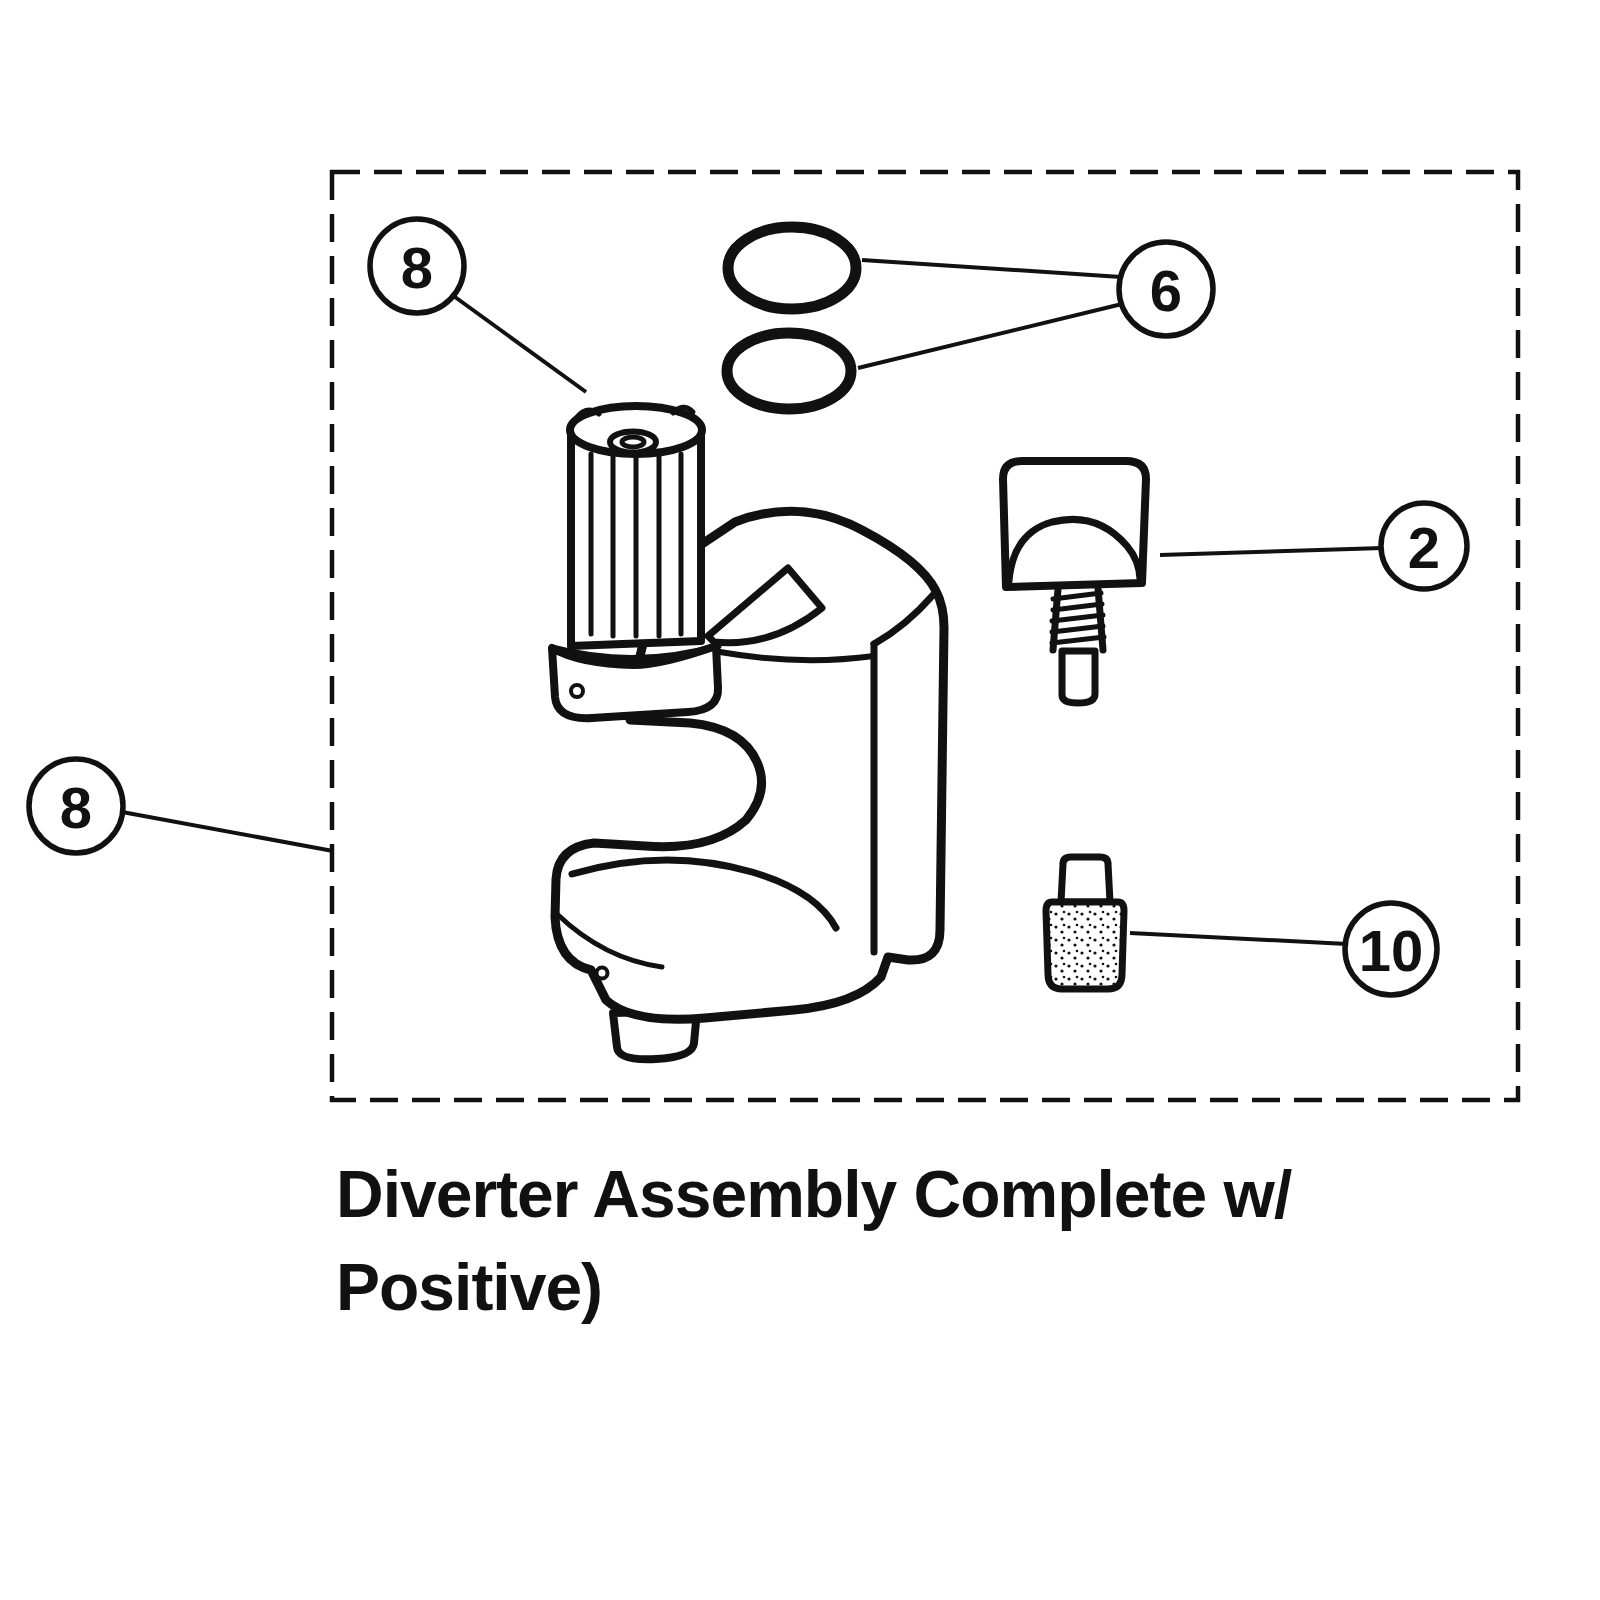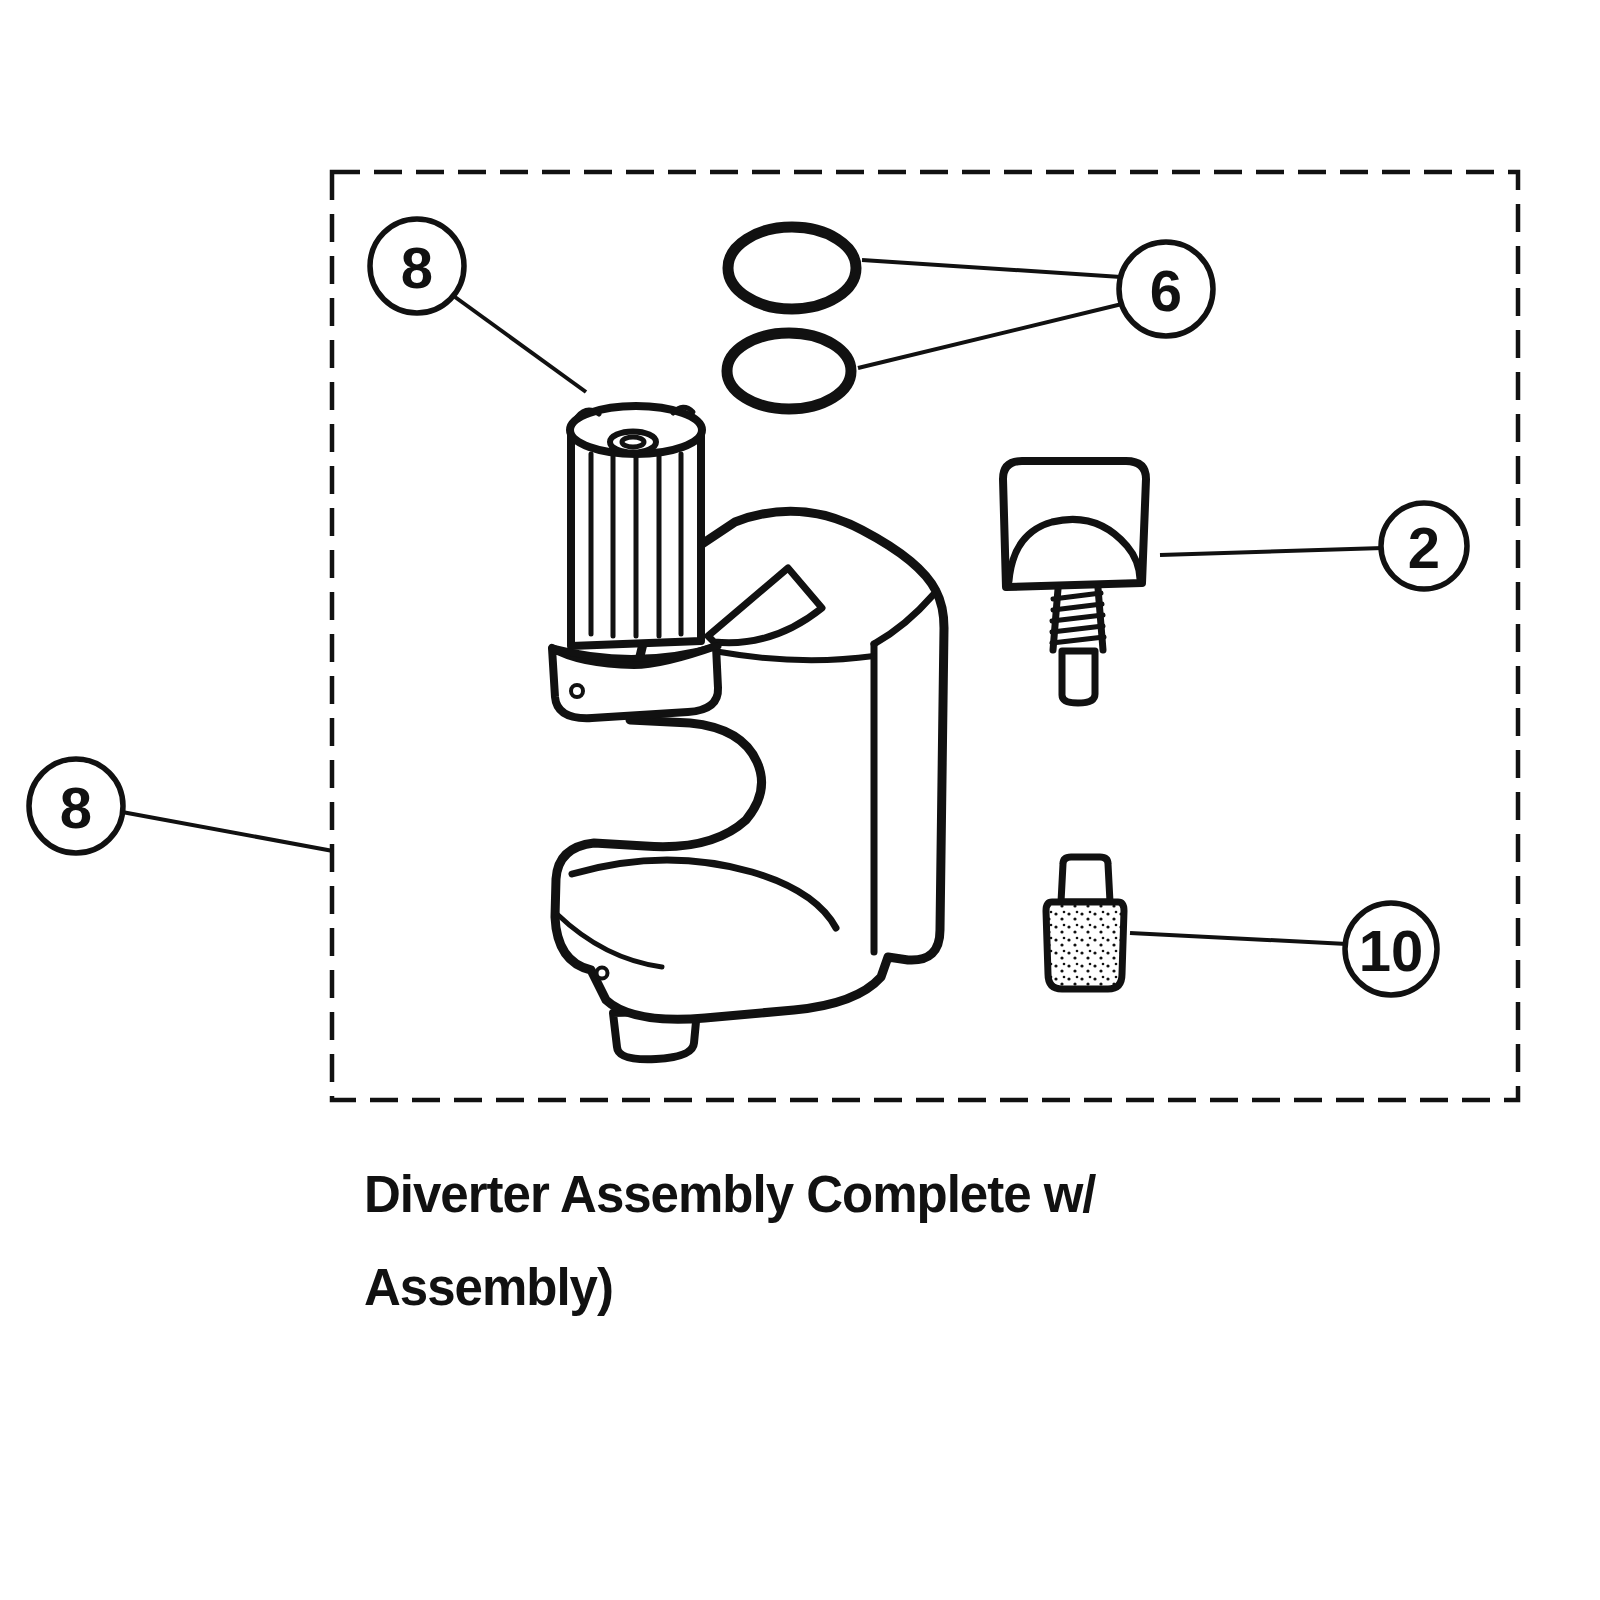--- a/index.html
+++ b/index.html
@@ -21,24 +21,24 @@
     top: 0;
   }
   .callout-label {
     font-family: "Liberation Sans", sans-serif;
     font-weight: 700;
     font-size: 58px;
     fill: #111111;
   }
   .caption {
     position: absolute;
-    left: 364px;
+    left: 336px;
     top: 1148px;
     width: 1200px;
-    font-size: 51px;
+    font-size: 66px;
     font-weight: 700;
     line-height: 93px;
     color: #111111;
     letter-spacing: -1px;
   }
   .caption sup {
     font-size: 44%;
     vertical-align: super;
     line-height: 0;
   }
@@ -154,17 +154,17 @@
       <circle cx="76" cy="806" r="47" fill="#ffffff" stroke="#111111" stroke-width="5.5"></circle>
       <text class="callout-label" x="76" y="807" text-anchor="middle" dominant-baseline="central">8</text>
     </g>
   </svg>
 
   <div class="caption">
     <div>
       <span>Diverter Assembly Complete w/</span>
     </div>
     <div>
-      <span>Assembly)</span>
+      <span>Positive)</span>
     </div>
   </div>
 
 </div>
 
 </body></html>

